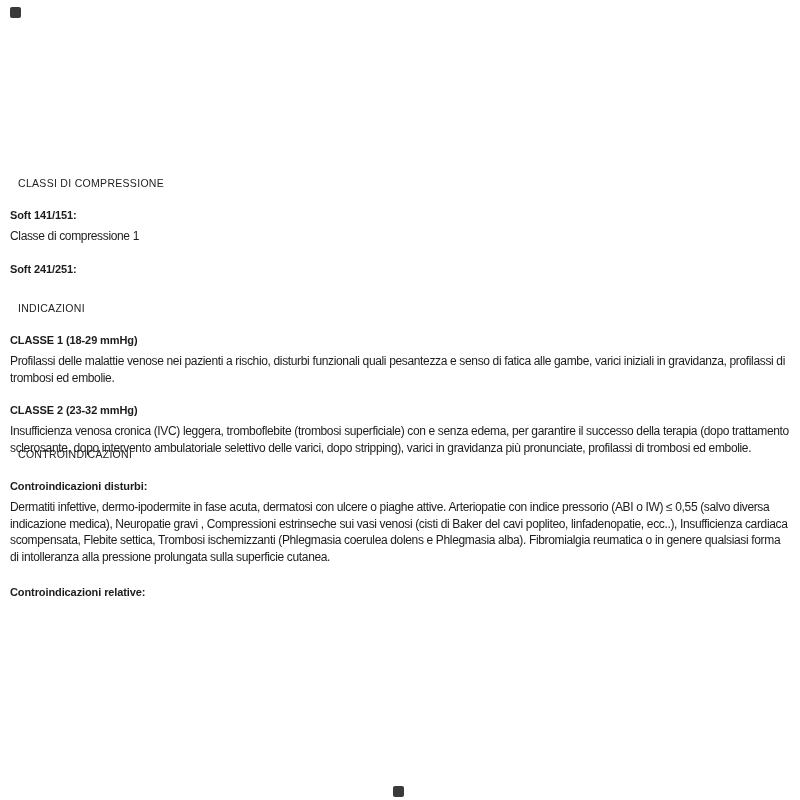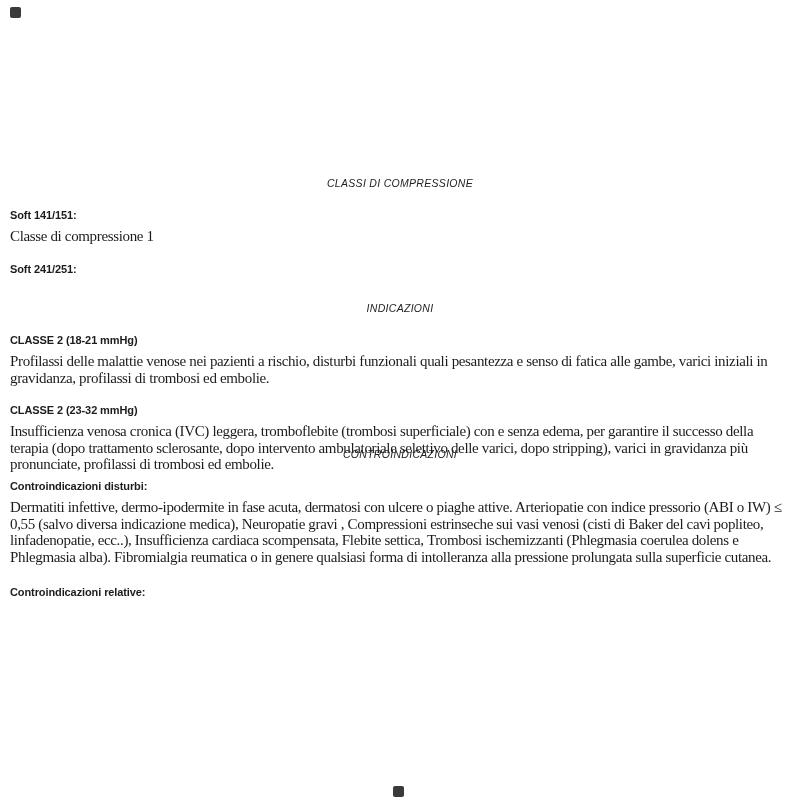--- a/index.html
+++ b/index.html
@@ -28,63 +28,60 @@
   .sec {
     position: absolute;
     left: 10px;
     right: 10px;
   }
   #sec0 { top: 176px; }
   #sec1 { top: 301px; }
   #sec2 { top: 447px; }
 
   .sec-heading {
-    font-style: italic;
     font-weight: 400;
     font-size: 10.5px;
     line-height: 15px;
     letter-spacing: 0.3px;
-    margin: 0 0 7px 0;
+    margin: 0 0 7px 8px;
     color: #222222;
-    text-align: center;
   }
   .item-label {
     font-weight: 700;
     font-size: 11px;
     line-height: 16px;
     letter-spacing: -0.1px;
     margin: 16px 0 5px 0;
   }
   .item-text {
     font-weight: 400;
-    font-size: 15px;
+    font-size: 12px;
     line-height: 16.5px;
     letter-spacing: -0.35px;
     margin: 0 0 5px 0;
-    font-family: Liberation Serif, serif;
   }
   .label-gap {
     margin-top: 19px;
   }
 </style>
 </head>
 <body>
 
 <div class="marker" id="marker-top"></div>
 
 <section class="sec" id="sec0">
   <h2 class="sec-heading">CLASSI DI COMPRESSIONE</h2>
   <p class="item-label">Soft 141/151:</p>
   <p class="item-text">Classe di compressione 1</p>
   <p class="item-label">Soft 241/251:</p>
 </section>
 
 <section class="sec" id="sec1">
   <h2 class="sec-heading">INDICAZIONI</h2>
-  <p class="item-label">CLASSE 2 (18-21 mmHg)</p>
+  <p class="item-label">CLASSE 1 (18-29 mmHg)</p>
   <p class="item-text">Profilassi delle malattie venose nei pazienti a rischio, disturbi funzionali quali pesantezza e senso di fatica alle gambe, varici iniziali in gravidanza, profilassi di trombosi ed embolie.</p>
   <p class="item-label">CLASSE 2 (23-32 mmHg)</p>
   <p class="item-text">Insufficienza venosa cronica (IVC) leggera, tromboflebite (trombosi superficiale) con e senza edema, per garantire il successo della terapia (dopo trattamento sclerosante, dopo intervento ambulatoriale selettivo delle varici, dopo stripping), varici in gravidanza più pronunciate, profilassi di trombosi ed embolie.</p>
 </section>
 
 <section class="sec" id="sec2">
   <h2 class="sec-heading">CONTROINDICAZIONI</h2>
   <p class="item-label">Controindicazioni disturbi:</p>
   <p class="item-text">Dermatiti infettive, dermo-ipodermite in fase acuta, dermatosi con ulcere o piaghe attive. Arteriopatie con indice pressorio (ABI o IW) ≤ 0,55 (salvo diversa indicazione medica), Neuropatie gravi , Compressioni estrinseche sui vasi venosi (cisti di Baker del cavi popliteo, linfadenopatie, ecc..), Insufficienza cardiaca scompensata, Flebite settica, Trombosi ischemizzanti (Phlegmasia coerulea dolens e Phlegmasia alba). Fibromialgia reumatica o in genere qualsiasi forma di intolleranza alla pressione prolungata sulla superficie cutanea.</p>
   <p class="item-label label-gap">Controindicazioni relative:</p>

